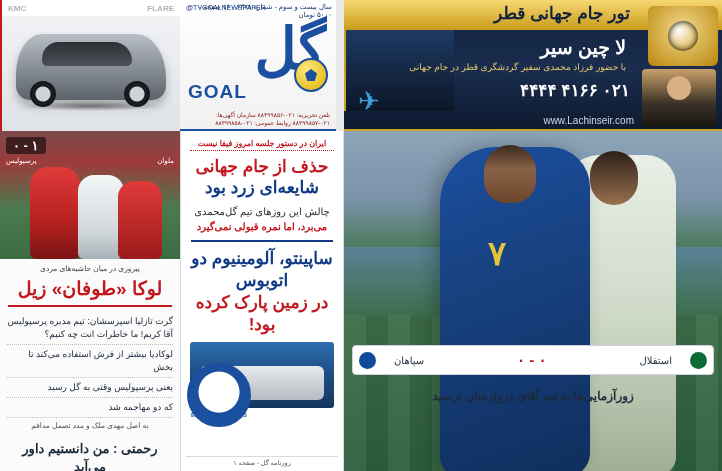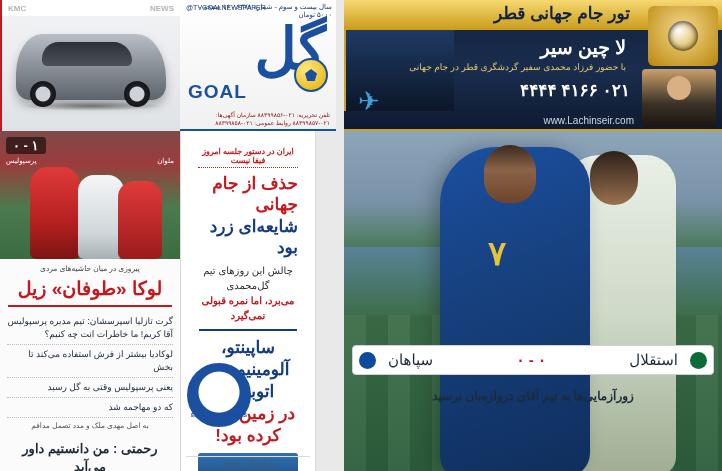--- a/index.html
+++ b/index.html
@@ -215,44 +215,44 @@
   .photo-headline {
     position: absolute; right: 10px; left: 10px; bottom: 6px;
     text-align: center; color: #123a86; font-size: 28px; font-weight: bold;
   }
   .score-strip {
     position: absolute; right: 8px; left: 8px; bottom: 96px; height: 30px;
     background: #ffffff; border: 1px solid #cfd3d7; border-radius: 4px;
     display: flex; align-items: center; justify-content: space-between;
     padding: 0 6px;
   }
-  .score-team { display: flex; align-items: center; gap: 12px; font-size: 15px; color: #1d2a3a; }
+  .score-team { display: flex; align-items: center; gap: 18px; font-size: 10px; color: #1d2a3a; }
   .score-badge { width: 17px; height: 17px; border-radius: 50%; background: #0d6b37; }
   .score-badge.red { background: #0e4b9c; }
   .score-nums { font-size: 15px; font-weight: bold; color: #c4181f; letter-spacing: 3px; }
   .sub-kicker {
     position: absolute; right: 10px; left: 10px; bottom: 68px;
     text-align: center; color: #1d2a3a; font-size: 12px; font-weight: bold;
   }
 
   
   .center-col {
     position: absolute;
-    top: 131px; left: 180px; width: 136px; bottom: 0;
+    top: 131px; left: 180px; width: 164px; bottom: 0;
     background: #ffffff;
     border-left: 1px solid #d8dadd;
     border-right: 1px solid #d8dadd;
-    padding: 12px;
+    padding: 4px;
   }
   .c-kicker {
     margin: 4px 5px 0; color: #c4181f; font-size: 8px; font-weight: bold;
     text-align: center; border-bottom: 1px dotted #c4181f; padding-bottom: 2px;
   }
   .c-head1 {
-    margin: 5px 5px 0; text-align: right;
+    margin: 5px 5px 0; text-align: center;
     color: #c4181f; font-size: 17px; font-weight: bold; line-height: 1.25;
   }
   .c-head1 .blue { color: #123a86; }
   .c-sub1 {
     margin: 5px 6px 0; text-align: center; color: #2b2b2b;
     font-size: 10px; line-height: 1.5;
   }
   .c-sub1 .hl { color: #c4181f; font-weight: bold; }
   .c-divider { margin: 6px 6px; border-top: 2px solid #123a86; }
   .c-kicker2 {
@@ -375,21 +375,21 @@
     <div class="mast-logo">گل</div>
     <div class="mast-ball"></div>
     <div class="mast-en">GOAL</div>
     <div class="mast-contact">تلفن تحریریه: ۰۲۱-۸۸۳۹۹۸۵۶
 سازمان آگهی‌ها: ۰۲۱-۸۸۳۹۹۸۵۷
 روابط عمومی: ۰۲۱-۸۸۳۹۹۸۵۸</div>
   </div>
 
   <div class="car-ad">
     <div class="brandbar">
-      <span class="car-brand">NEWS</span>
+      <span class="car-brand">FLARE</span>
       <span class="car-brand">KMC</span>
     </div>
     <div class="car-shadow"></div>
     <div class="car-body">
       <div class="car-glass"></div>
     </div>
     <div class="wheel l"></div>
     <div class="wheel r"></div>
   </div>
 

